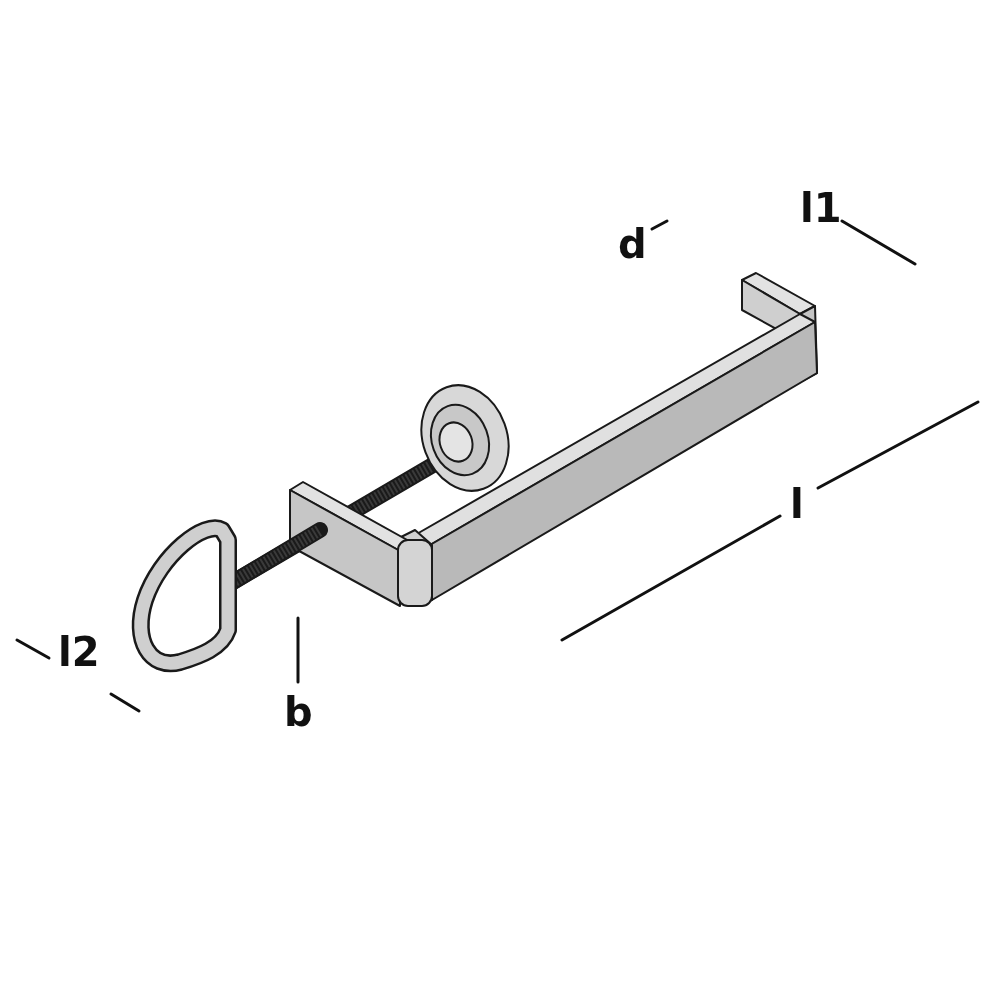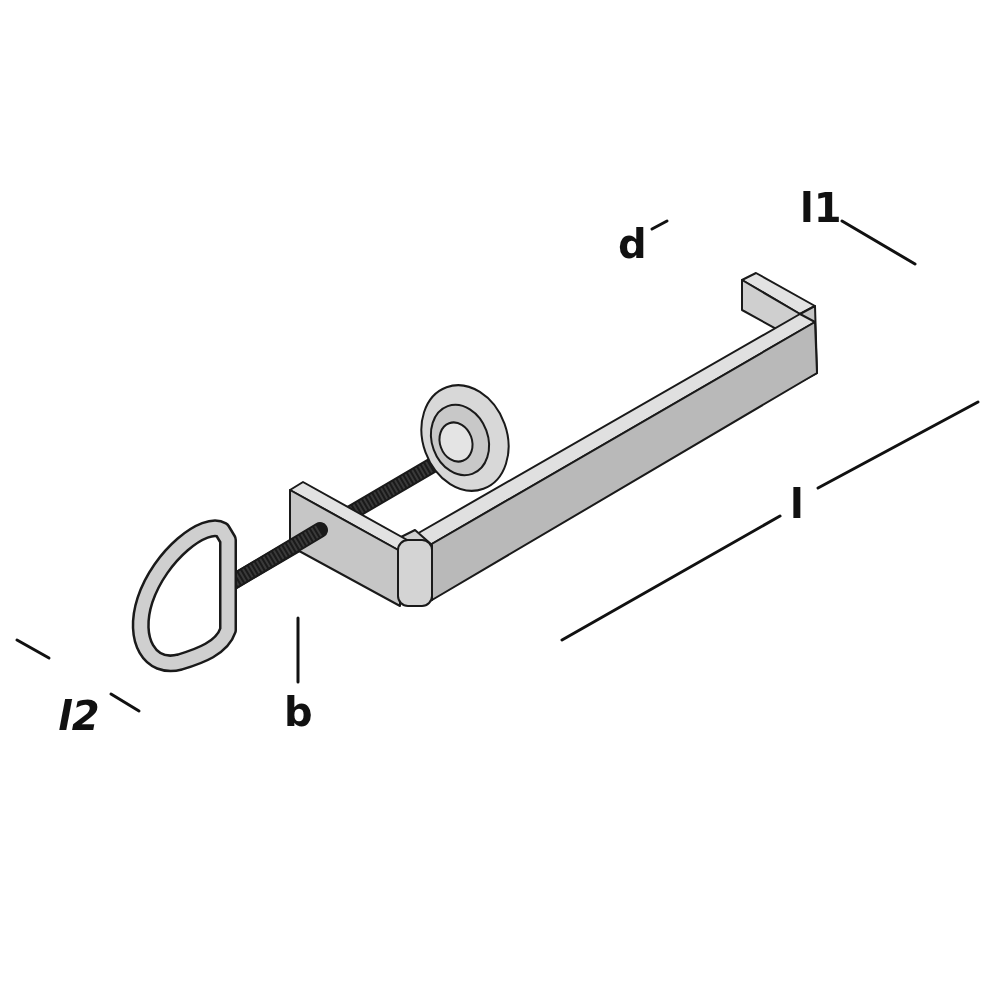--- a/index.html
+++ b/index.html
@@ -59,15 +59,15 @@
 
     <g>
       <path d="M 222 530 C 205 520, 160 555, 145 600 C 132 640, 150 670, 180 662 C 200 656, 222 648, 228 630 L 228 540 Z" fill="none" stroke="#1a1a1a" stroke-width="18" stroke-linejoin="round"></path>
       <path d="M 222 530 C 205 520, 160 555, 145 600 C 132 640, 150 670, 180 662 C 200 656, 222 648, 228 630 L 228 540 Z" fill="none" stroke="#cfcfcf" stroke-width="13" stroke-linejoin="round"></path>
     </g>
   </svg>
 
   <div class="lbl" style="left:618px; top:224px;">d</div>
   <div class="lbl" style="left:800px; top:188px;">l1</div>
   <div class="lbl" style="left:790px; top:484px;">l</div>
-  <div class="lbl" style="left:58px; top:696px;font-style:italic;">l2</div>
+  <div class="lbl" style="left:58px; top:632px;">l2</div>
   <div class="lbl" style="left:284px; top:692px;">b</div>
 </div>
 
 </body></html>

